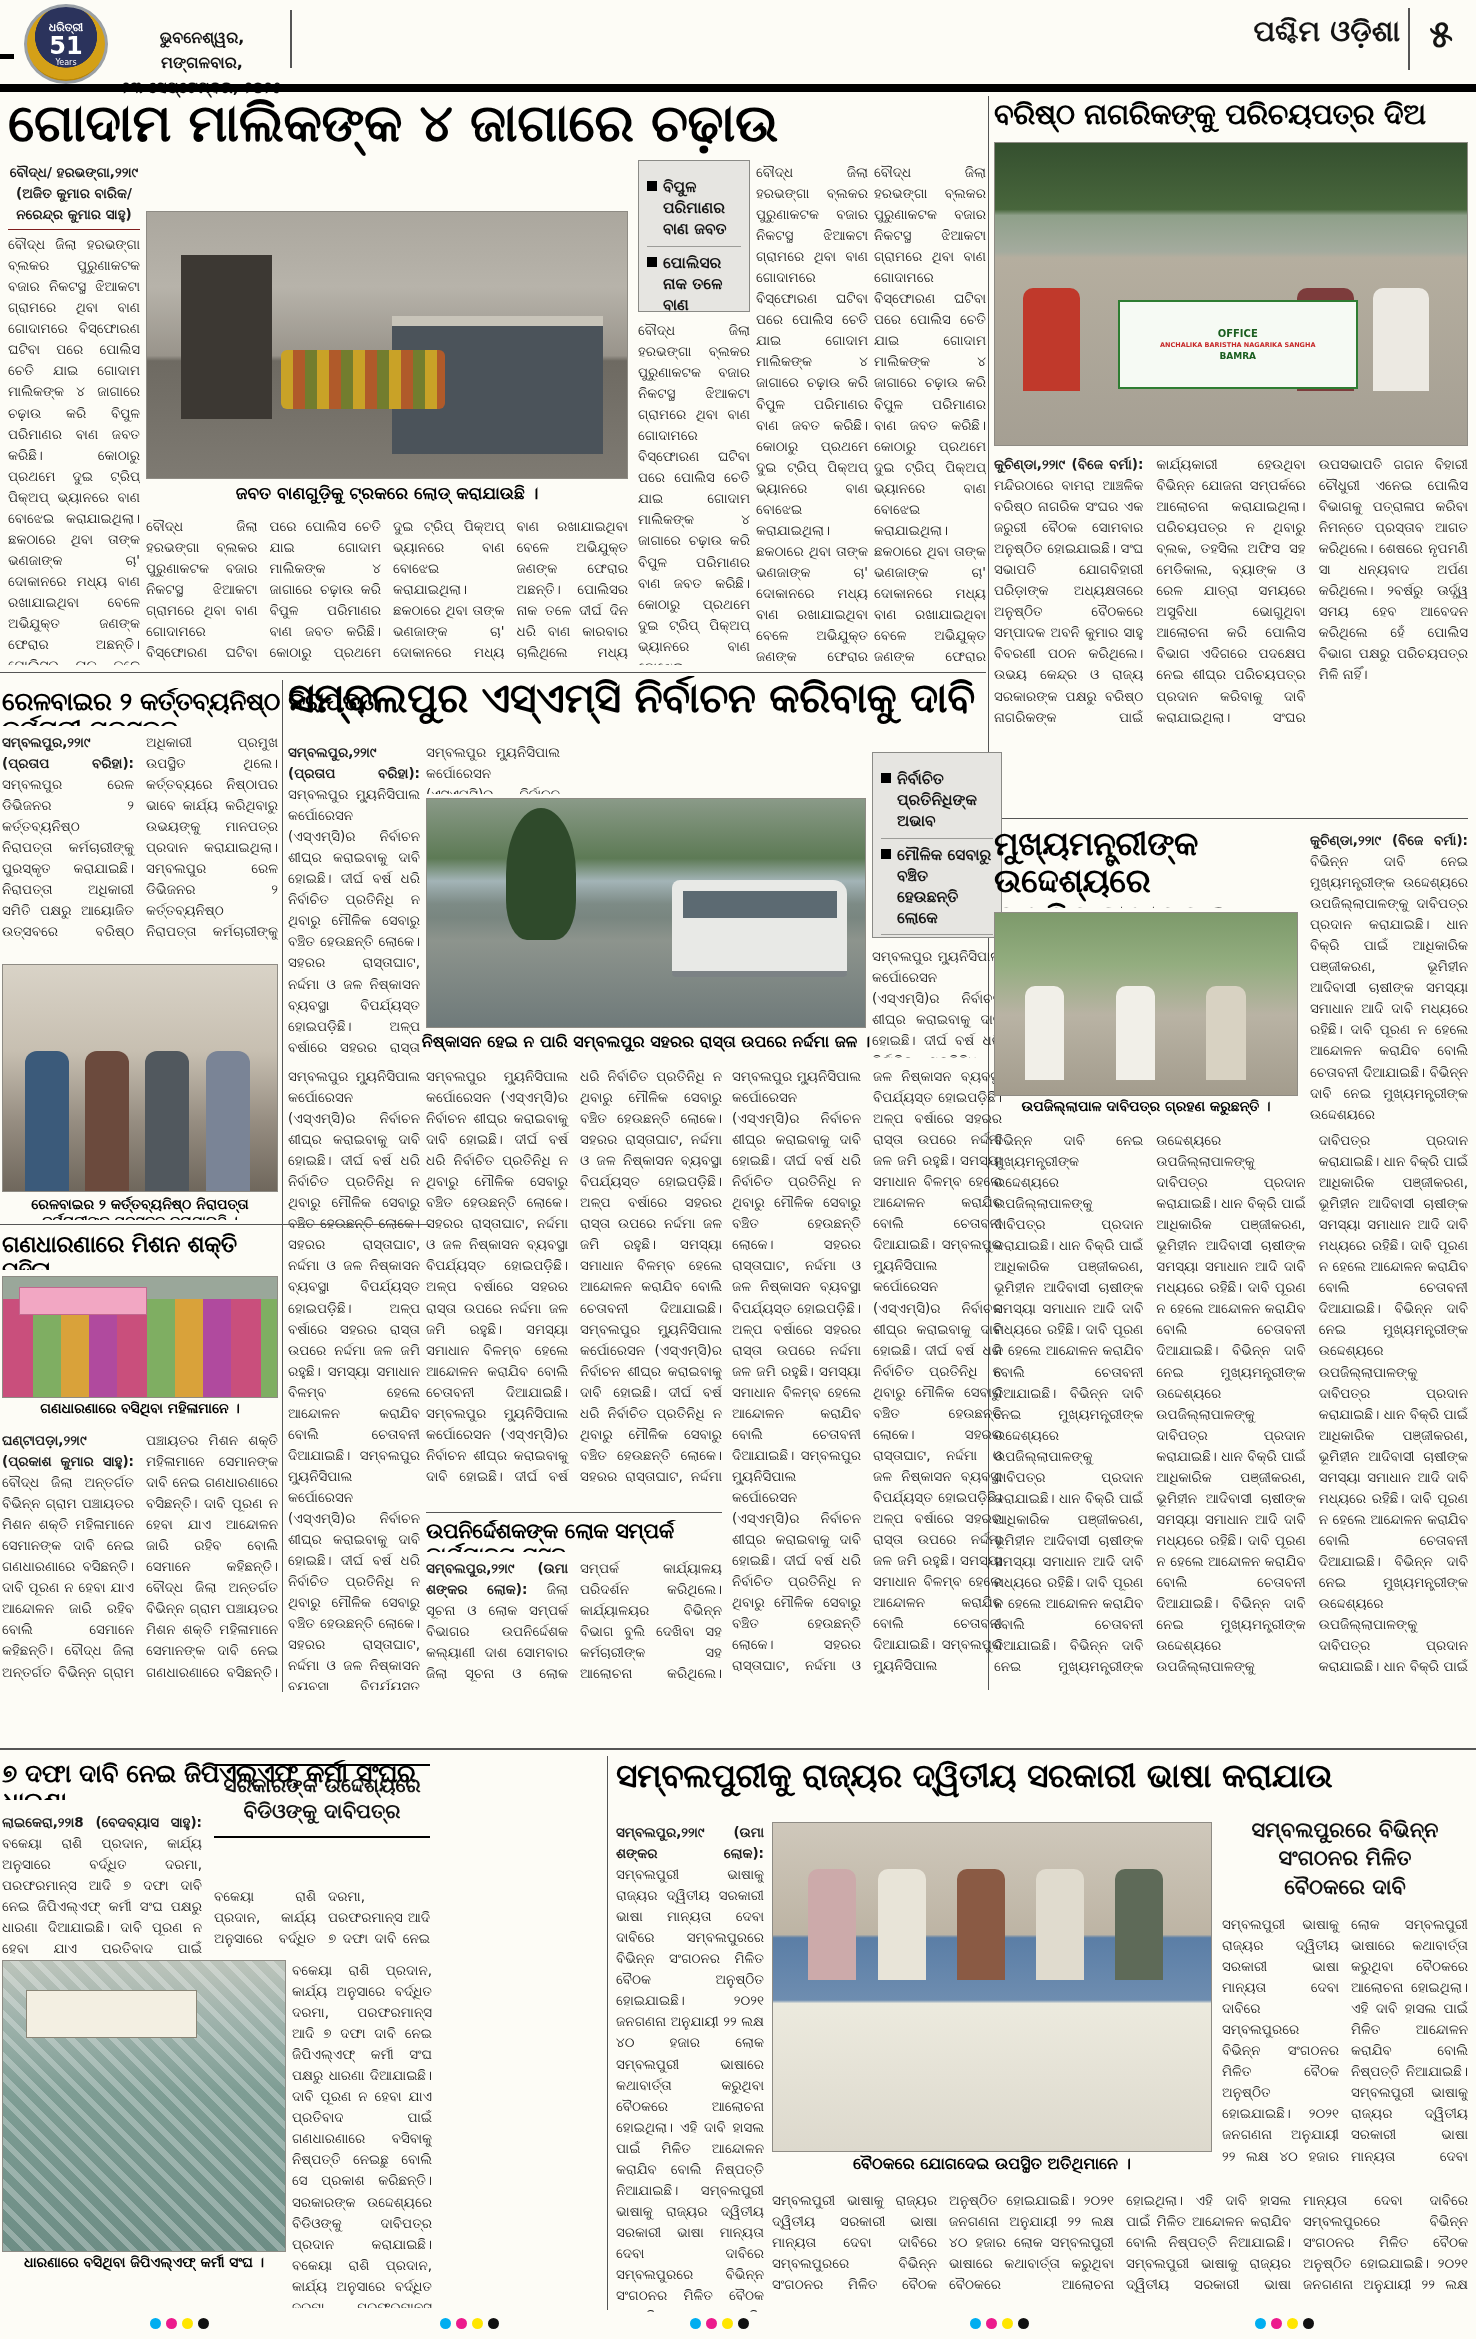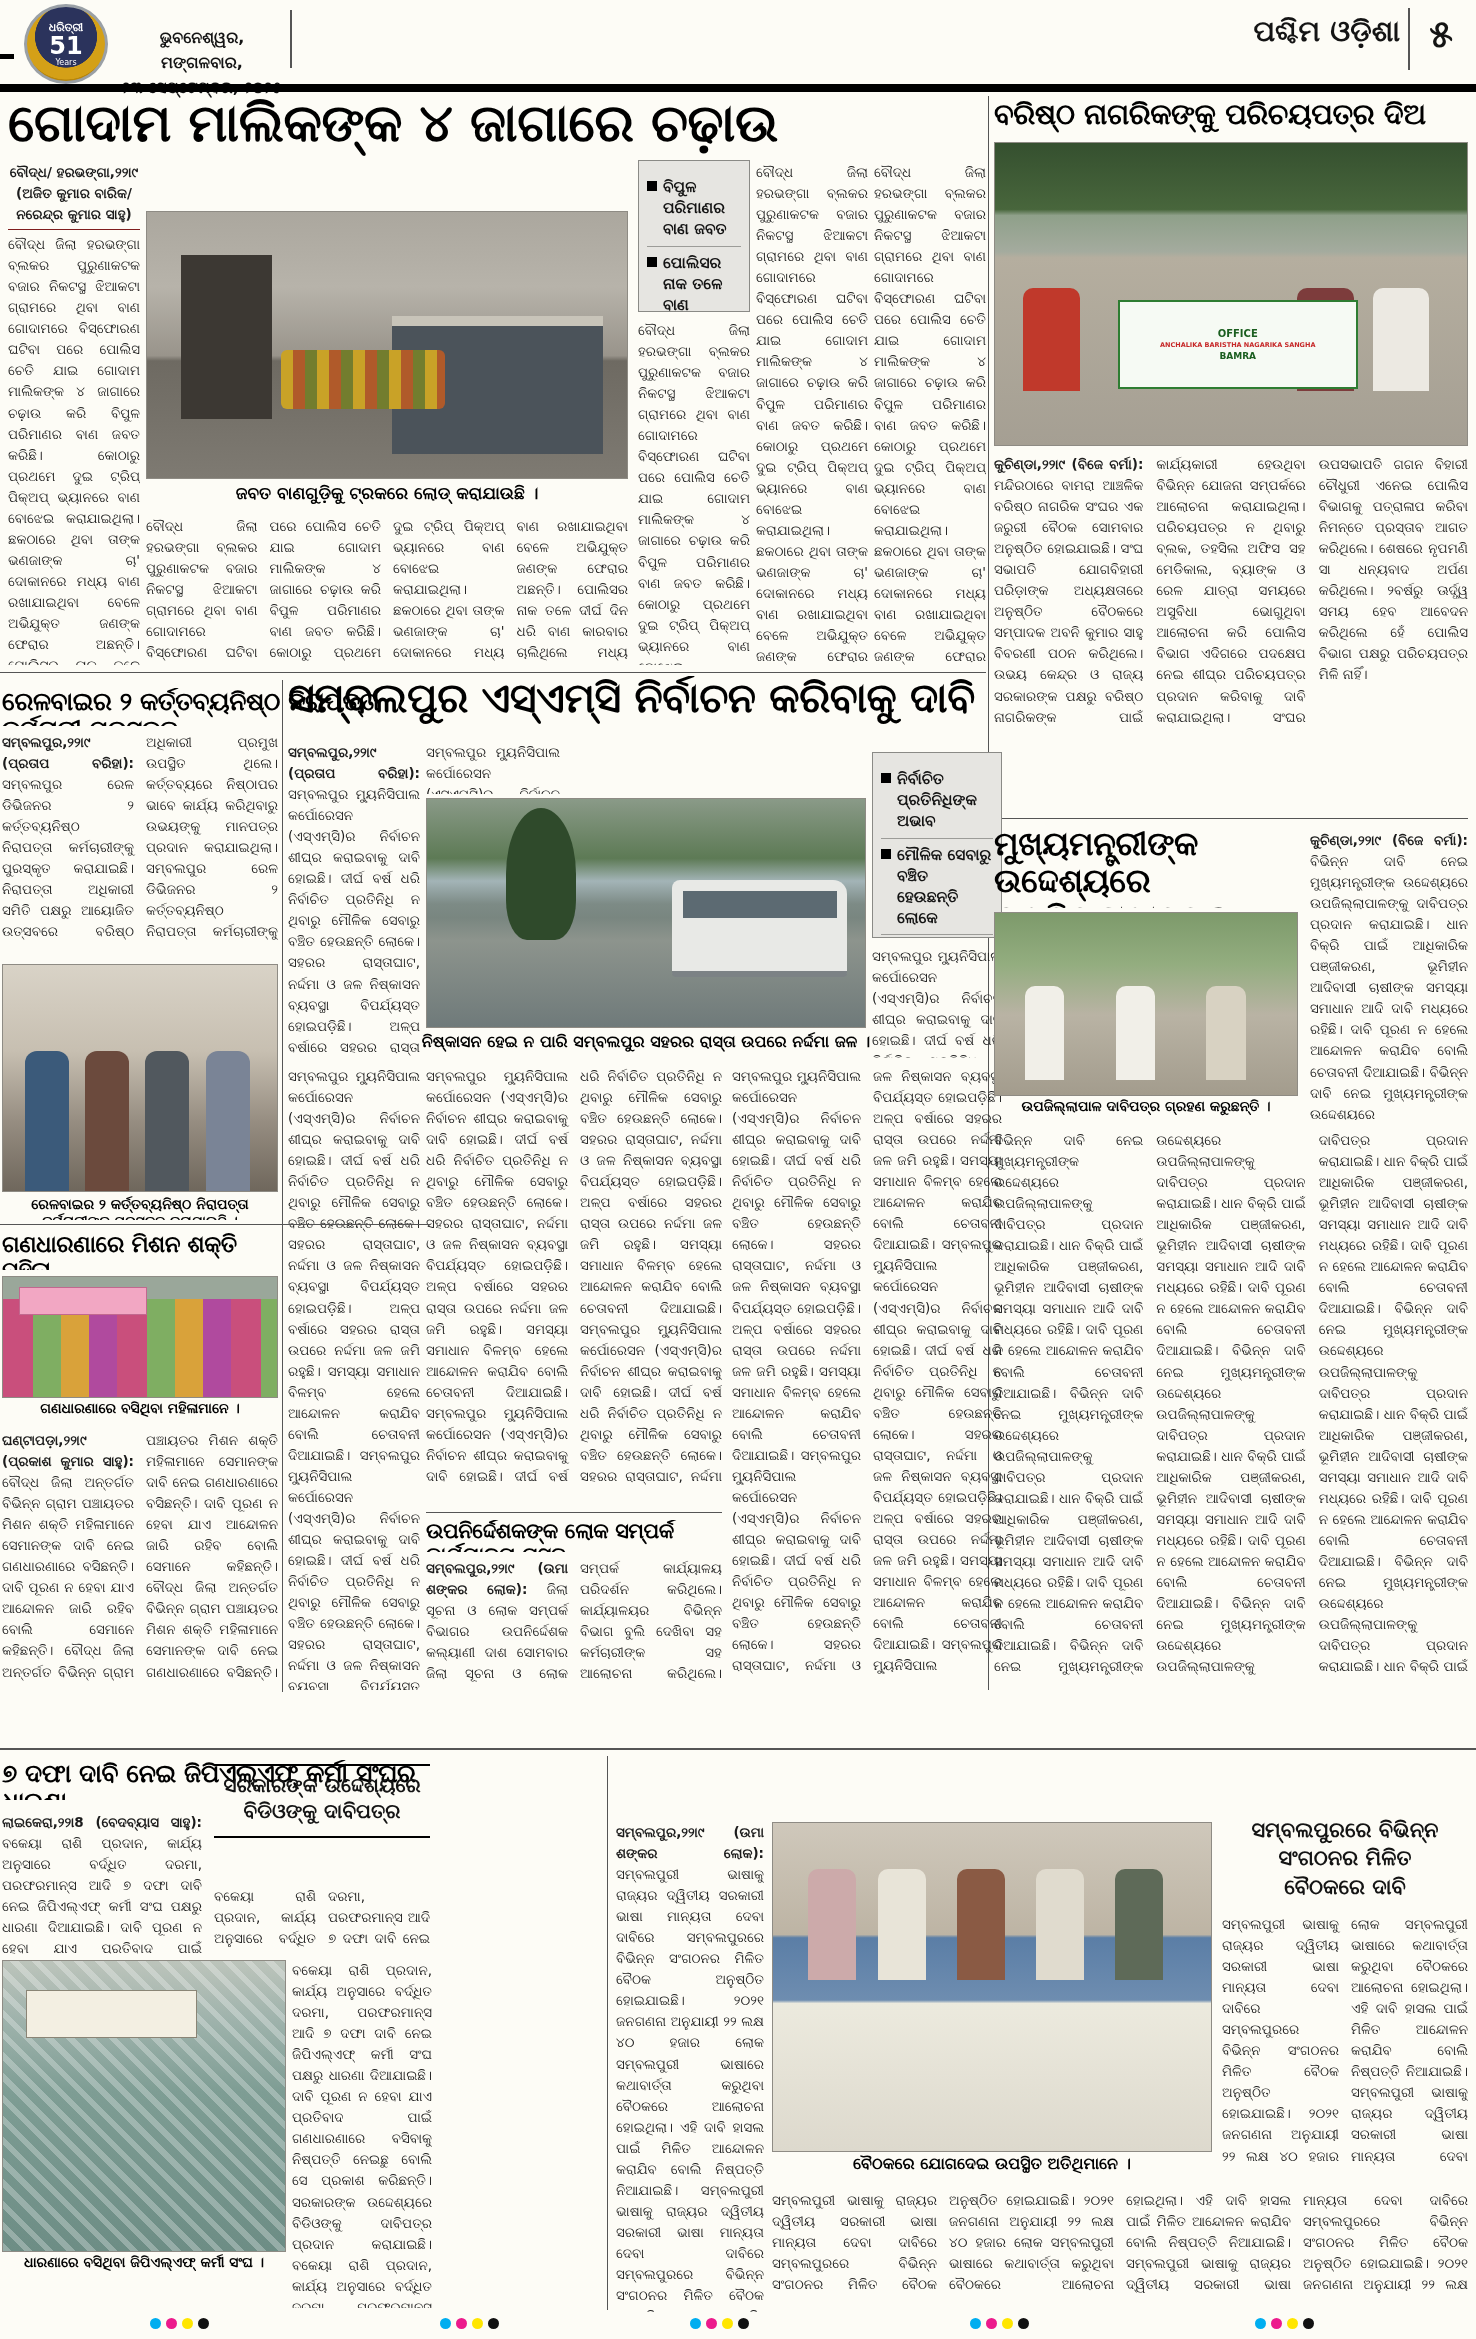--- a/index.html
+++ b/index.html
@@ -249,20 +249,21 @@
   </div>
   <div class="abs photo ph-crowd" style="left:2px;top:1960px;width:284px;height:292px;">
     <div class="tex"></div>
     <div class="ban"></div>
   </div>
   <div class="abs cap" style="left:2px;top:2254px;width:284px;height:26px;font-size:14px;">ଧାରଣାରେ ବସିଥିବା ଜିପିଏଲ୍‌ଏଫ୍ କର୍ମୀ ସଂଘ ।</div>
   <div class="abs body" style="left:292px;top:1960px;width:140px;height:348px;">
     <span>ବକେୟା ରାଶି ପ୍ରଦାନ, କାର୍ଯ୍ୟ ଅନୁସାରେ ବର୍ଦ୍ଧିତ ଦରମା, ପରଫରମାନ୍ସ ଆଦି ୭ ଦଫା ଦାବି ନେଇ ଜିପିଏଲ୍‌ଏଫ୍ କର୍ମୀ ସଂଘ ପକ୍ଷରୁ ଧାରଣା ଦିଆଯାଇଛି। ଦାବି ପୂରଣ ନ ହେବା ଯାଏ ପ୍ରତିବାଦ ପାଇଁ ଗଣଧାରଣାରେ ବସିବାକୁ ନିଷ୍ପତ୍ତି ନେଇଛୁ ବୋଲି ସେ ପ୍ରକାଶ କରିଛନ୍ତି। ସରକାରଙ୍କ ଉଦ୍ଦେଶ୍ୟରେ ବିଡିଓଙ୍କୁ ଦାବିପତ୍ର ପ୍ରଦାନ କରାଯାଇଛି। ବକେୟା ରାଶି ପ୍ରଦାନ, କାର୍ଯ୍ୟ ଅନୁସାରେ ବର୍ଦ୍ଧିତ ଦରମା, ପରଫରମାନ୍ସ ଆଦି ୭ ଦଫା ଦାବି ନେଇ ଜିପିଏଲ୍‌ଏଫ୍ କର୍ମୀ ସଂଘ ପକ୍ଷରୁ ଧାରଣା ଦିଆଯାଇଛି। ଦାବି ପୂରଣ ନ ହେବା ଯାଏ ପ୍ରତିବାଦ ପାଇଁ ଗଣଧାରଣାରେ ବସିବାକୁ ନିଷ୍ପତ୍ତି ନେଇଛୁ ବୋଲି ସେ ପ୍ରକାଶ କରିଛନ୍ତି। ସରକାରଙ୍କ ଉଦ୍ଦେଶ୍ୟରେ ବିଡିଓଙ୍କୁ ଦାବିପତ୍ର ପ୍ରଦାନ କରାଯାଇଛି।</span>
   </div>
 
+  <div class="abs hl" style="left:616px;top:1758px;width:744px;height:52px;font-size:33px;">ସମ୍ବଲପୁରୀକୁ ରାଜ୍ୟର ଦ୍ୱିତୀୟ ସରକାରୀ ଭାଷା କରାଯାଉ</div>
   <div class="abs body" style="left:616px;top:1822px;width:148px;height:490px;">
     <span class="dl">ସମ୍ବଲପୁର,୨୨ା୯ (ଉମା ଶଙ୍କର ଲୋକ):</span>
     <span>ସମ୍ବଲପୁରୀ ଭାଷାକୁ ରାଜ୍ୟର ଦ୍ୱିତୀୟ ସରକାରୀ ଭାଷା ମାନ୍ୟତା ଦେବା ଦାବିରେ ସମ୍ବଲପୁରରେ ବିଭିନ୍ନ ସଂଗଠନର ମିଳିତ ବୈଠକ ଅନୁଷ୍ଠିତ ହୋଇଯାଇଛି। ୨୦୨୧ ଜନଗଣନା ଅନୁଯାୟୀ ୨୨ ଲକ୍ଷ ୪୦ ହଜାର ଲୋକ ସମ୍ବଲପୁରୀ ଭାଷାରେ କଥାବାର୍ତ୍ତା କରୁଥିବା ବୈଠକରେ ଆଲୋଚନା ହୋଇଥିଲା। ଏହି ଦାବି ହାସଲ ପାଇଁ ମିଳିତ ଆନ୍ଦୋଳନ କରାଯିବ ବୋଲି ନିଷ୍ପତ୍ତି ନିଆଯାଇଛି। ସମ୍ବଲପୁରୀ ଭାଷାକୁ ରାଜ୍ୟର ଦ୍ୱିତୀୟ ସରକାରୀ ଭାଷା ମାନ୍ୟତା ଦେବା ଦାବିରେ ସମ୍ବଲପୁରରେ ବିଭିନ୍ନ ସଂଗଠନର ମିଳିତ ବୈଠକ ଅନୁଷ୍ଠିତ ହୋଇଯାଇଛି। ୨୦୨୧ ଜନଗଣନା ଅନୁଯାୟୀ ୨୨ ଲକ୍ଷ ୪୦ ହଜାର ଲୋକ ସମ୍ବଲପୁରୀ ଭାଷାରେ କଥାବାର୍ତ୍ତା କରୁଥିବା ବୈଠକରେ ଆଲୋଚନା ହୋଇଥିଲା। ଏହି ଦାବି ହାସଲ ପାଇଁ ମିଳିତ ଆନ୍ଦୋଳନ କରାଯିବ ବୋଲି ନିଷ୍ପତ୍ତି ନିଆଯାଇଛି। ସମ୍ବଲପୁରୀ ଭାଷାକୁ ରାଜ୍ୟର ଦ୍ୱିତୀୟ ସରକାରୀ ଭାଷା ମାନ୍ୟତା ଦେବା ଦାବିରେ ସମ୍ବଲପୁରରେ ବିଭିନ୍ନ ସଂଗଠନର ମିଳିତ ବୈଠକ ଅନୁଷ୍ଠିତ ହୋଇଯାଇଛି। ୨୦୨୧ ଜନଗଣନା ଅନୁଯାୟୀ ୨୨ ଲକ୍ଷ ୪୦ ହଜାର ଲୋକ ସମ୍ବଲପୁରୀ ଭାଷାରେ କଥାବାର୍ତ୍ତା କରୁଥିବା ବୈଠକରେ ଆଲୋଚନା ହୋଇଥିଲା। ଏହି ଦାବି ହାସଲ ପାଇଁ ମିଳିତ ଆନ୍ଦୋଳନ କରାଯିବ ବୋଲି ନିଷ୍ପତ୍ତି ନିଆଯାଇଛି।</span>
   </div>
   <div class="abs photo ph-meeting" style="left:772px;top:1822px;width:440px;height:330px;">
     <div class="p" style="left:8%;background:#caa;"></div>
     <div class="p" style="left:24%;background:#e8e4d8;"></div>
     <div class="p" style="left:42%;background:#8a5a44;"></div>
     <div class="p" style="left:60%;background:#e0dbce;"></div>
     <div class="p" style="left:78%;background:#5e6a58;"></div>

